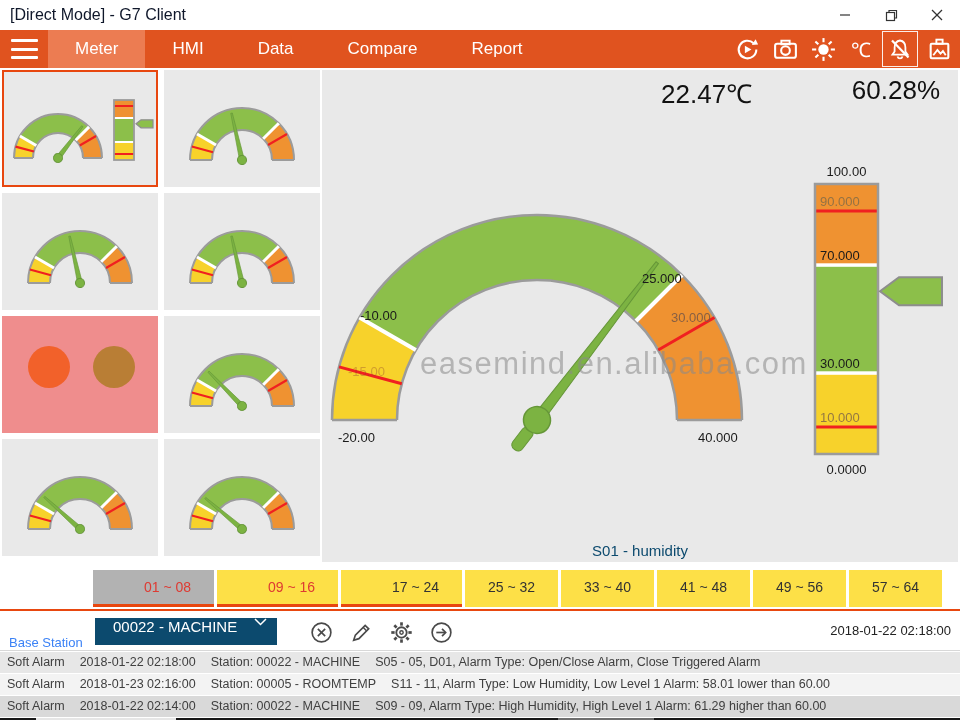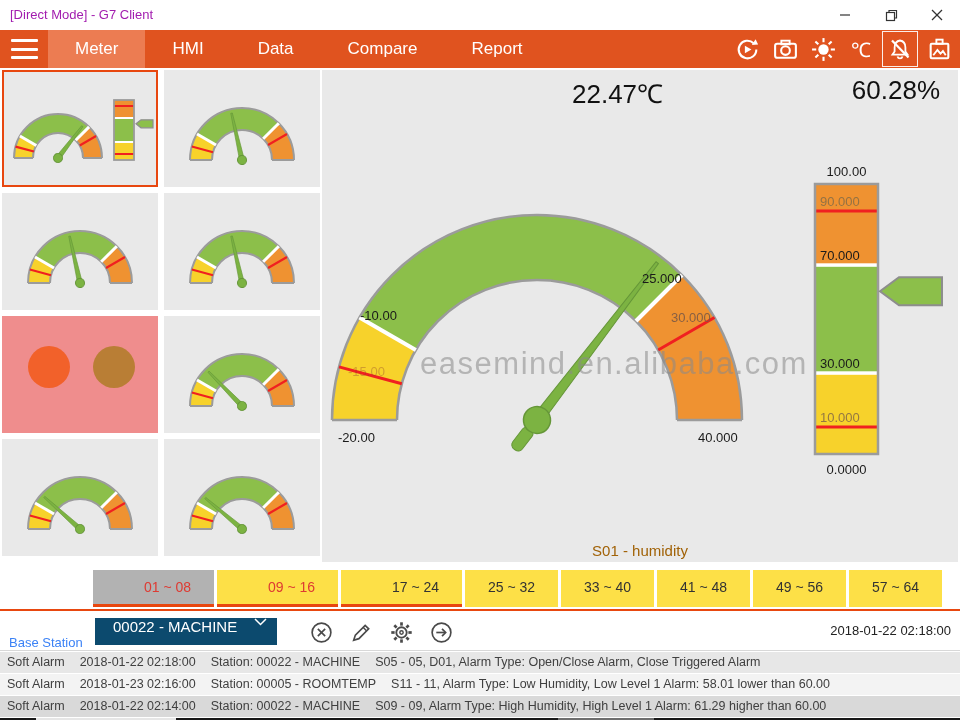--- a/index.html
+++ b/index.html
@@ -1,21 +1,21 @@
 <!DOCTYPE html>
 <html><head>
 <meta charset="utf-8">
 <style>
   html,body{margin:0;padding:0;background:#fff;}
   body{width:960px;height:720px;overflow:hidden;font-family:"Liberation Sans",sans-serif;-webkit-font-smoothing:antialiased;}
   .app{position:relative;width:960px;height:720px;background:#fff;}
 
   
   .titlebar{position:absolute;left:0;top:0;width:960px;height:30px;background:#fff;}
-  .titlebar .title{position:absolute;left:10px;top:0;line-height:30px;font-size:13px;color:#a21caf;}
+  .titlebar .title{position:absolute;left:10px;top:0;line-height:30px;font-size:16px;color:#0f172a;}
   .win-btns{position:absolute;right:0;top:0;height:30px;display:flex;}
   .win-btn{width:46px;height:30px;display:flex;align-items:center;justify-content:center;}
 
   
   .navbar{position:absolute;left:0;top:30px;width:960px;height:38px;background:#E0531F;}
   .hamburger{position:absolute;left:11px;top:9px;width:27px;height:20px;display:flex;flex-direction:column;justify-content:space-between;}
   .hamburger span{display:block;height:3px;background:#fff;border-radius:1px;}
   #nav-tabs{position:absolute;left:48px;top:0;height:38px;display:flex;}
   .nav-tab{height:38px;line-height:38px;padding:0 27px;color:#fff;font-size:17px;cursor:default;}
   .nav-tab.active{background:#EC7C52;text-align:center;}
@@ -30,24 +30,24 @@
   .tile.alarm{background:#EF8D8D;}
   .tile-values{position:absolute;top:4px;right:7px;display:flex;gap:18px;font-size:15px;color:#1A1A1A;}
   .tile svg{position:absolute;left:0;top:20px;}
   .tile-label{position:absolute;left:0;bottom:4px;width:100%;text-align:center;font-size:13px;color:#1A1A1A;}
   .contact{position:absolute;width:42px;height:42px;border-radius:50%;top:30px;}
   .contact-label{position:absolute;top:80px;width:42px;text-align:center;font-size:13px;color:#1A1A1A;}
 
   
   #main-panel{position:absolute;left:322px;top:70px;width:636px;height:492px;background:#E9E9E9;}
   .reading{position:absolute;top:5px;font-size:26px;color:#111;}
-  .reading.temp{left:250px;width:180px;text-align:left;}
+  .reading.temp{left:250px;width:180px;text-align:right;}
   .reading.hum{right:18px;width:160px;text-align:right;}
   #gauge-svg{position:absolute;left:0;top:0;}
-  .panel-title{position:absolute;left:0;top:472px;width:100%;text-align:center;font-size:15px;color:#a16207;}
+  .panel-title{position:absolute;left:0;top:472px;width:100%;text-align:center;font-size:15px;color:#0c4a6e;}
   #gauge-svg text{font-family:"Liberation Sans",sans-serif;}
 
   
   #page-tabs{position:absolute;left:93px;top:570px;height:37px;display:flex;gap:3px;}
   .page-tab{width:93px;height:34px;line-height:34px;text-align:center;font-size:14px;color:#333;background:#fde047;border-bottom:3px solid transparent;box-sizing:content-box;}
   .page-tab.underline{border-bottom-color:#E8470F;padding-left:28px;}
   .page-tab.alarm{color:#DE3A32;}
   .page-tab.selected{background:#B2B2B2;}
 
   .orange-rule{position:absolute;left:0;top:609px;width:960px;height:2px;background:#E8470F;}

